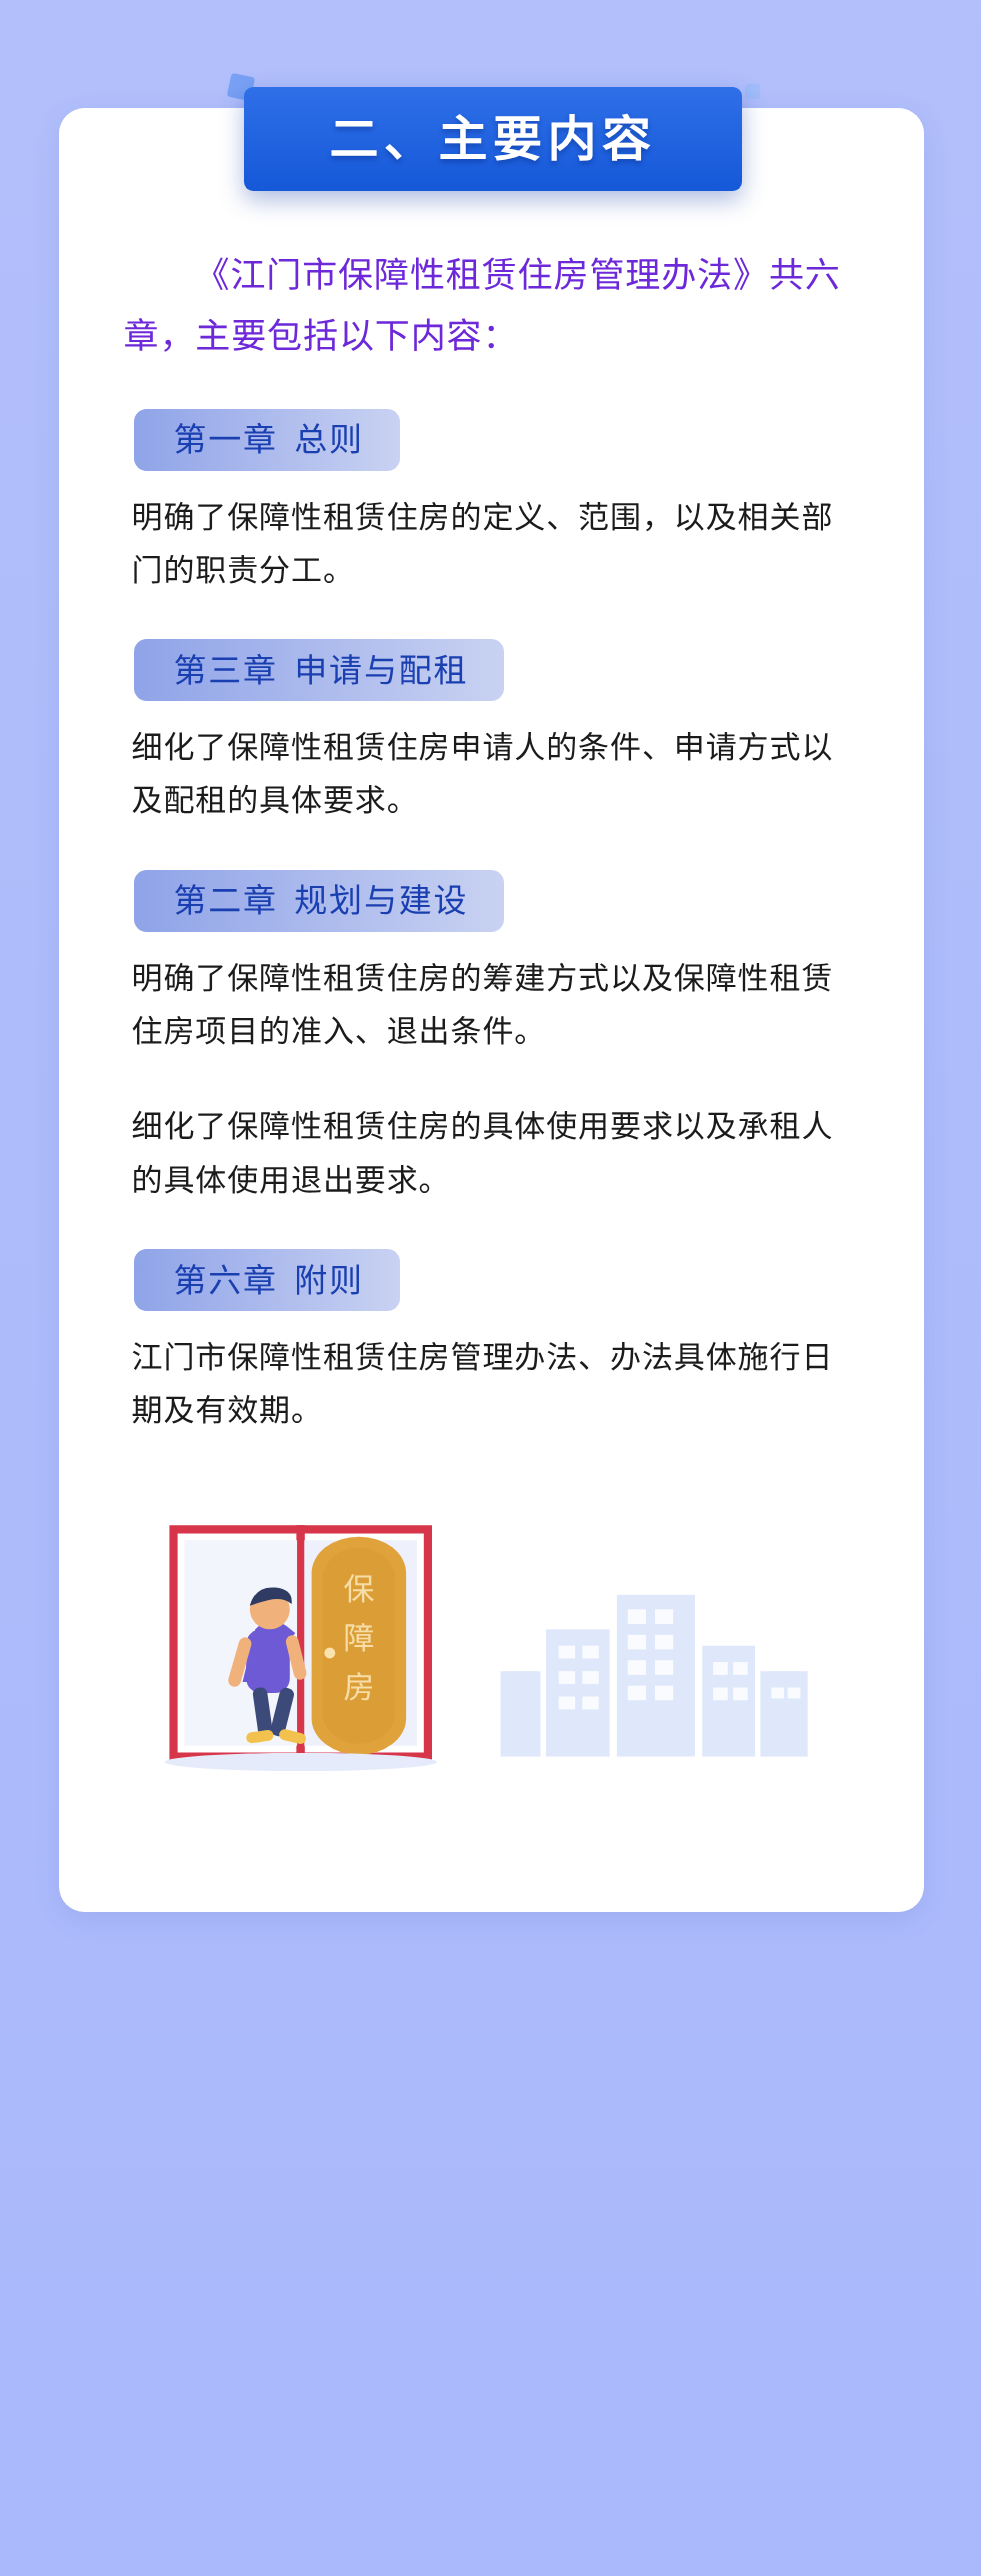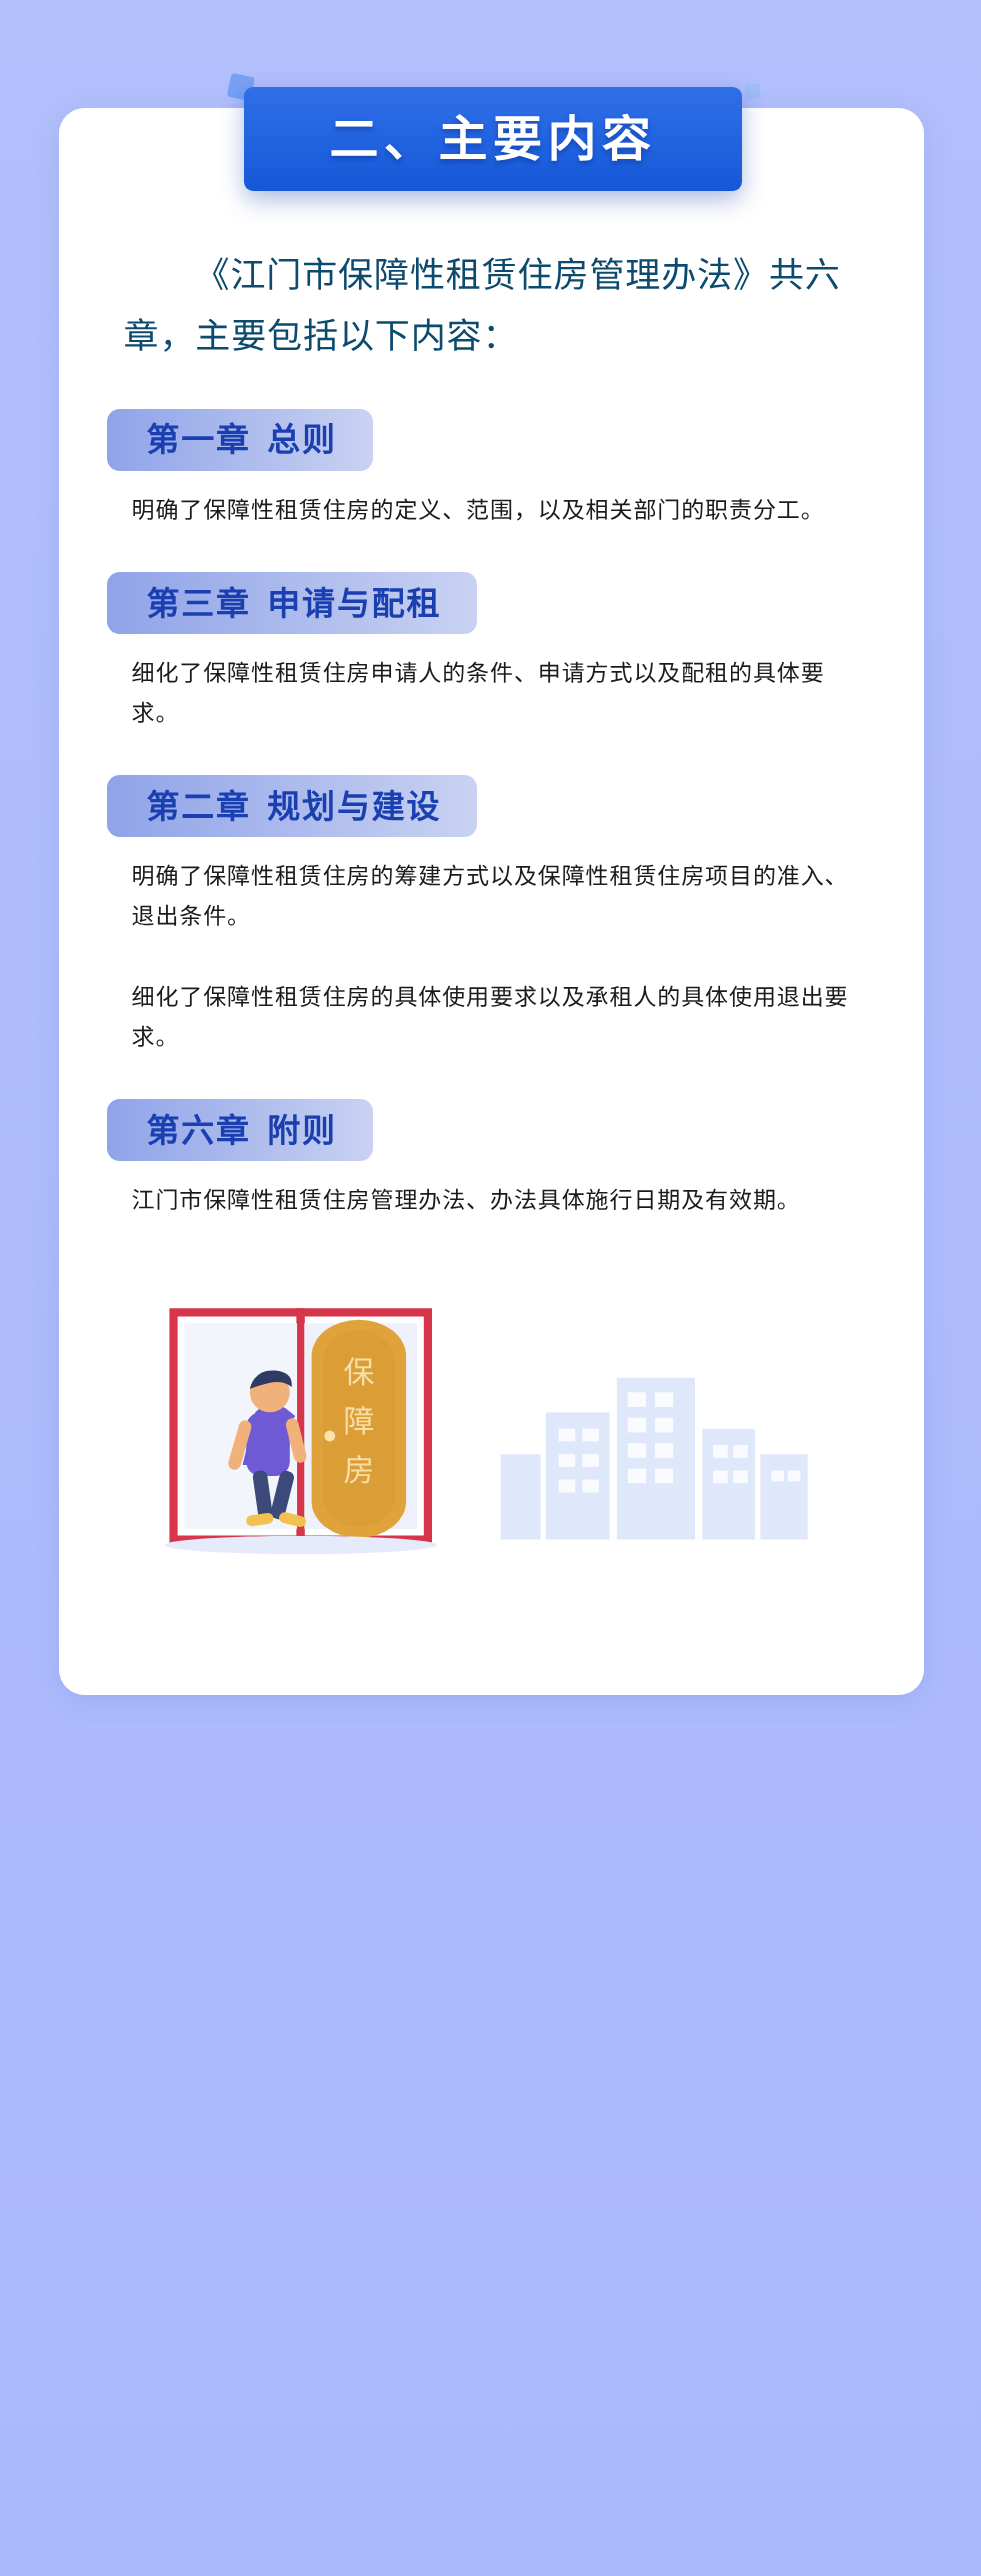--- a/index.html
+++ b/index.html
@@ -73,47 +73,47 @@
     box-sizing: border-box;
     box-shadow: 0 7.3px 27px rgba(60, 90, 180, 0.12);
     z-index: 2;
     overflow: hidden;
   }
 
   .intro {
     margin: 0 65px 0 65px;
     font-size: 35px;
     line-height: 1.75;
-    color: #0c4a6e;
+    color: #6d28d9;
     text-indent: 71px;
     letter-spacing: 0.9px;
   }
 
   .section {
     margin-top: 42px;
   }
   .chapter-tag {
     display: inline-block;
-    margin-left: 48px;
+    margin-left: 75px;
     padding: 14.5px 36px 14.5px 40px;
     background: linear-gradient(90deg, #8fa3e8 0%, #c9d2f2 100%);
     border-radius: 12.7px 12.7px 12.7px 12.7px;
     color: #1a3fb0;
     font-size: 33px;
-    font-weight: bold;
+    font-weight: normal;
     letter-spacing: 1.8px;
     line-height: 1;
     position: relative;
   }
   .chapter-tag .ch-name {
     margin-left: 16.4px;
   }
   .chapter-body {
     margin: 20px 65px 0 73px;
-    font-size: 23px;
+    font-size: 31px;
     line-height: 1.72;
     color: #1b1b1b;
     letter-spacing: 0.9px;
   }
 
   
   .illus {
     position: relative;
     margin: 55px auto 0 auto;
     width: 745px;

